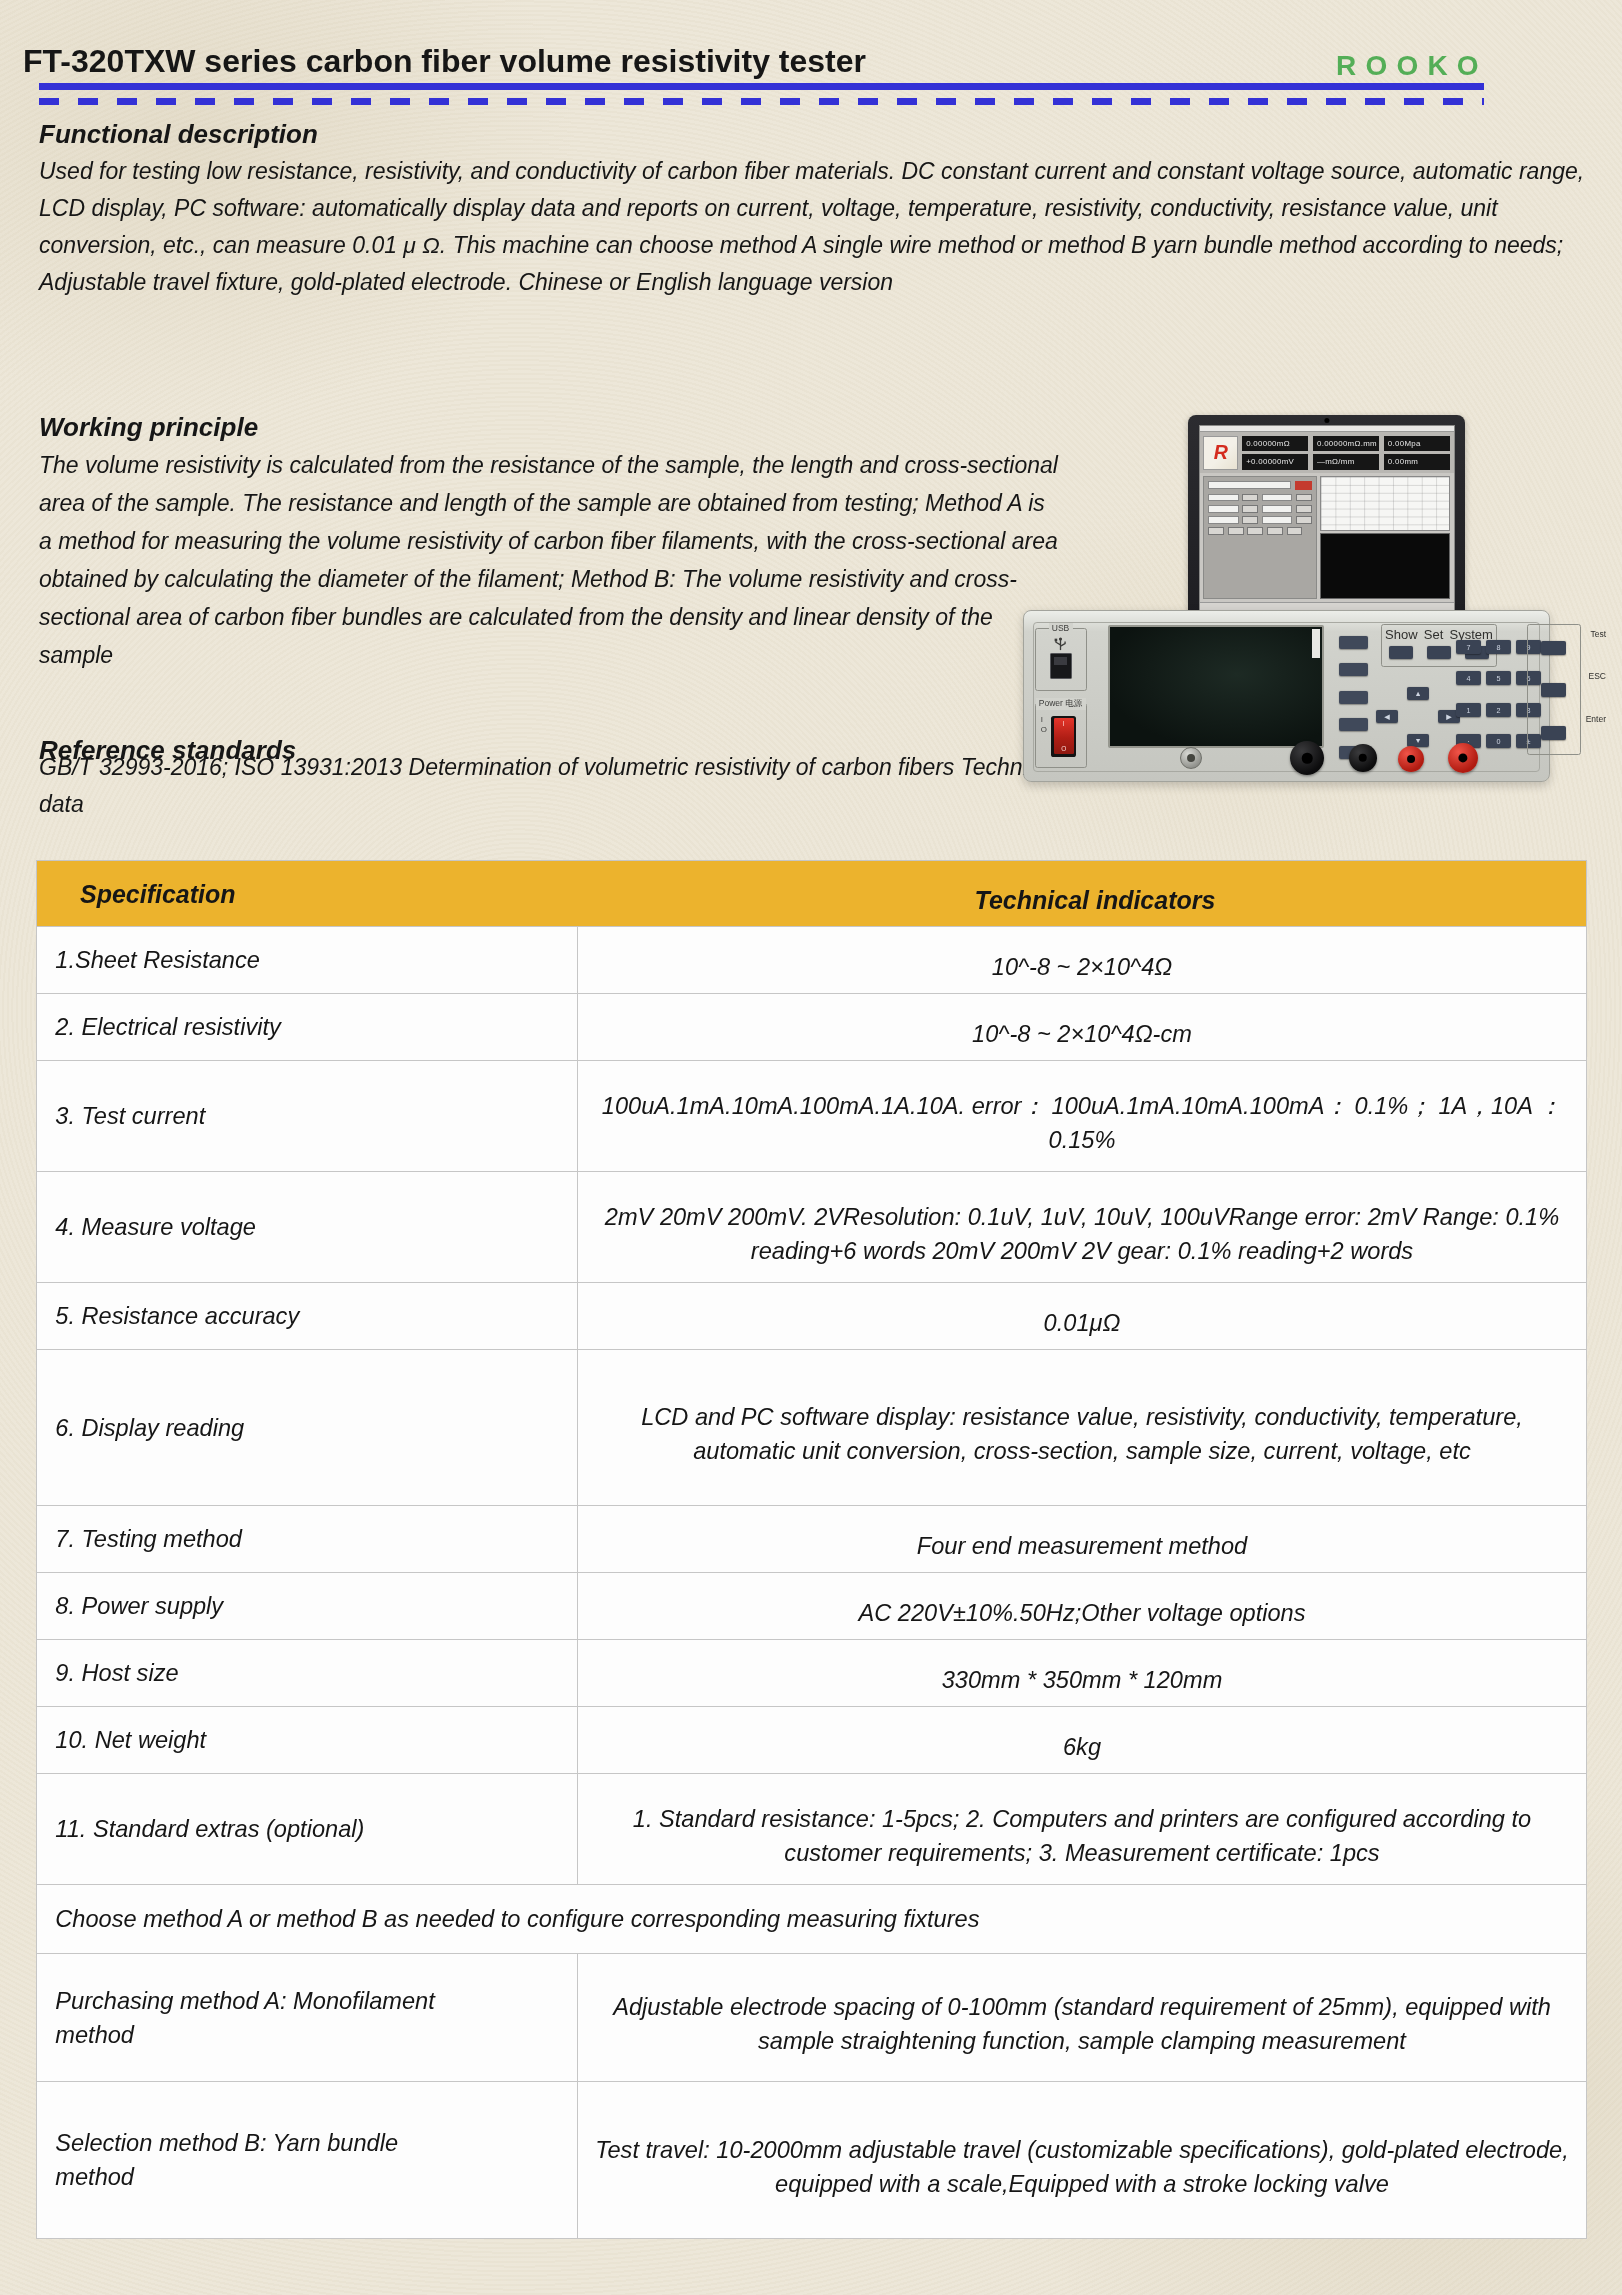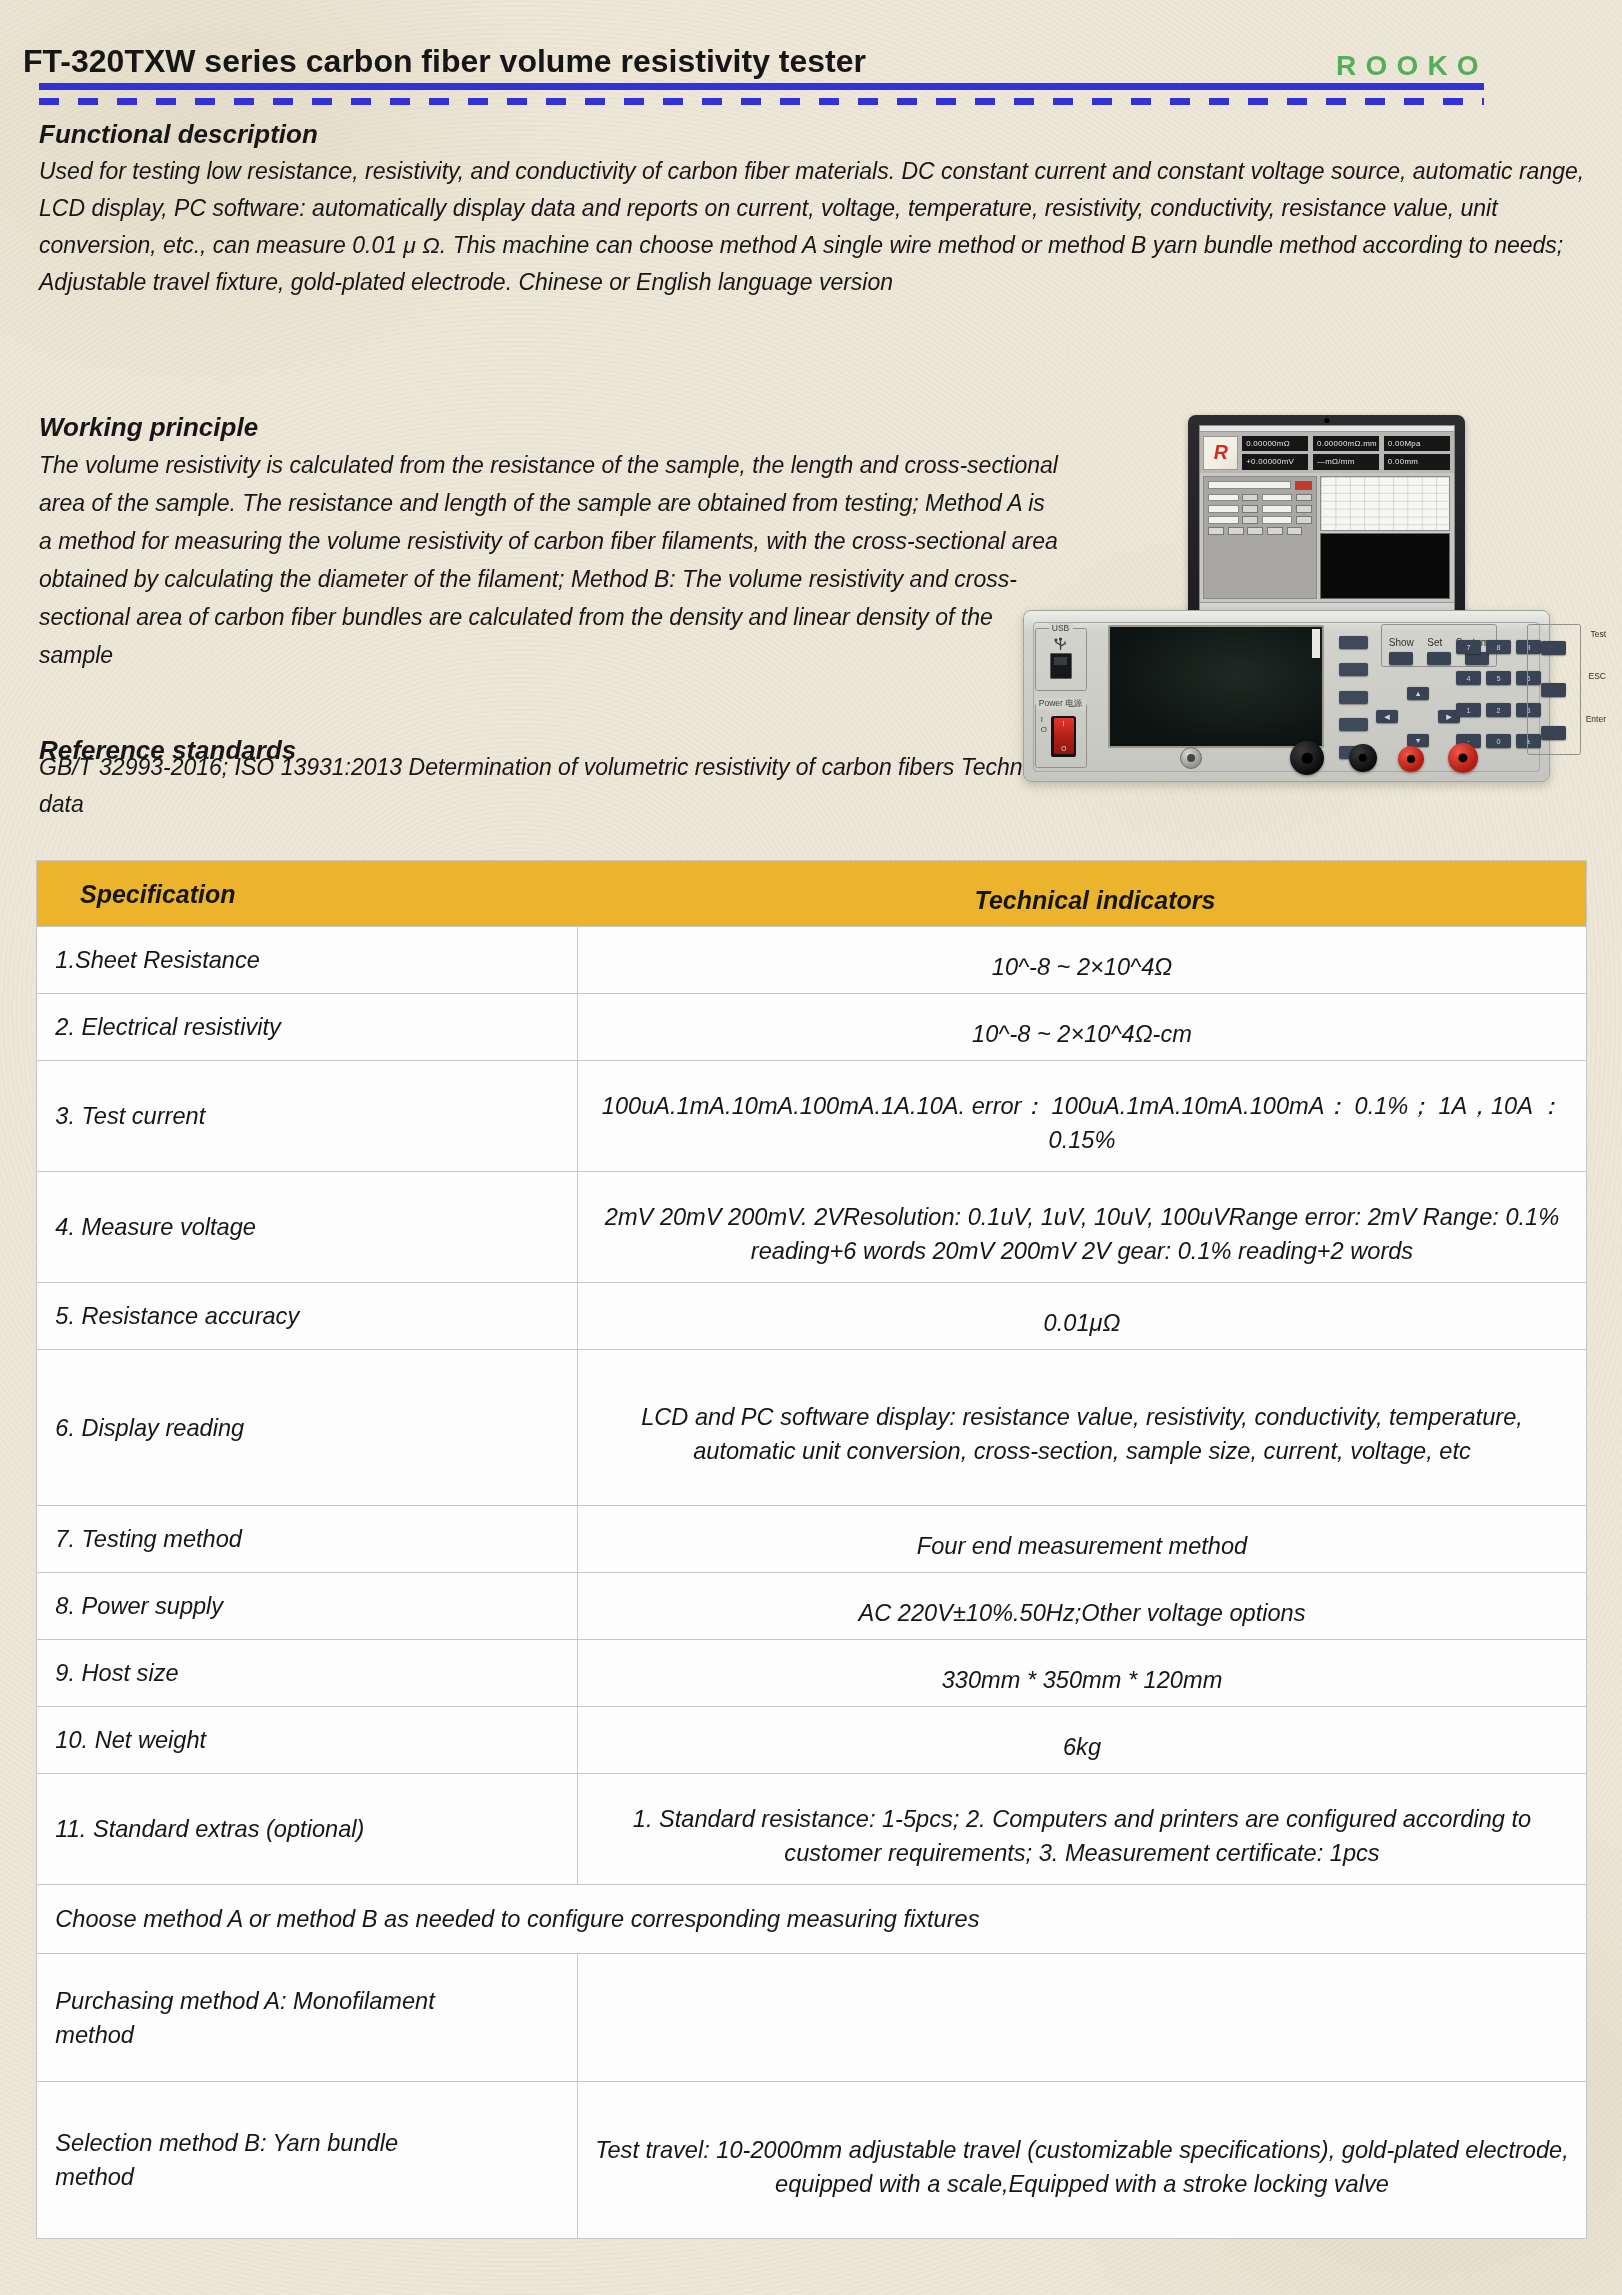--- a/index.html
+++ b/index.html
@@ -92,21 +92,21 @@
   .pwr-grp{left:10.5px;top:92px;width:52px;height:65px;}
   .pwr-marks{position:absolute;left:5.2px;top:10.5px;font-size:7.9px;color:#3c3c3a;line-height:10.5px;}
   .rocker{position:absolute;left:15.7px;top:11.8px;width:25px;height:41px;background:#131313;border-radius:2.6px;padding:2.6px;}
   .rocker-red{width:100%;height:100%;background:linear-gradient(#e4352a,#b01e15 55%,#8f1810);border-radius:1.3px;
     display:flex;flex-direction:column;align-items:center;justify-content:space-between;color:#fbd9d4;font-size:6.5px;padding:2px 0;}
   .lcd{position:absolute;left:84px;top:14.4px;width:216px;height:123px;border:2.6px solid #96978f;border-radius:2px;
     background:radial-gradient(ellipse at 60% 40%, #1d2a24, #0c1310 75%);}
   .lcd-strip{position:absolute;right:2px;top:2px;width:7.9px;height:29px;background:#e8e8e4;}
   .softkey{position:absolute;left:315px;width:29px;height:13px;background:#40495a;border-radius:2px;box-shadow:0 0.7px 1.3px rgba(0,0,0,.35);}
   .fn-grp{left:357px;top:13px;width:116px;height:43px;}
-  .fn-labels{display:flex;justify-content:space-around;font-size:10px;color:#2f2f2d;margin-top:12px;align-items:center;}
+  .fn-labels{display:flex;justify-content:space-around;font-size:13px;color:#2f2f2d;margin-top:2px;align-items:center;}
   .fn-btns{display:flex;justify-content:space-around;margin-top:3.9px;}
   .kbtn{width:23.6px;height:13px;background:#3a4354;border-radius:2px;box-shadow:0 0.7px 1.3px rgba(0,0,0,.35);
     color:#cfd6e2;font-size:7.2px;display:flex;align-items:center;justify-content:center;font-style:normal;}
   .arrow{position:absolute;width:22px;height:13px;}
   .dig{position:absolute;width:25px;height:14.4px;}
   .rt-label{position:absolute;left:534px;width:48px;text-align:right;font-size:8.5px;color:#2f2f2d;font-style:normal;}
   .rt-btn{position:absolute;left:517px;width:25px;height:14.4px;}
   .rt-box{position:absolute;left:503px;top:13px;width:54px;height:131px;border:0.7px solid #8f9089;border-radius:2.6px;}
   .jack{position:absolute;border-radius:50%;}
   .jack .hole{position:absolute;left:50%;top:50%;transform:translate(-50%,-50%);border-radius:50%;background:#000;}
@@ -377,20 +377,21 @@
       <div class="tcell left">11. Standard extras (optional)</div>
       <div class="tcell right">1. Standard resistance: 1-5pcs; 2. Computers and printers are configured according to customer requirements; 3. Measurement certificate: 1pcs</div>
     </div>
 
     <div class="trow rh-n">
       <div class="tcell full">Choose method A or method B as needed to configure corresponding measuring fixtures</div>
     </div>
 
     <div class="trow mrow rh-a">
       <div class="tcell left">Purchasing method A: Monofilament method</div>
+      <div class="tcell right">Adjustable electrode spacing of 0-100mm (standard requirement of 25mm), equipped with sample straightening function, sample clamping measurement</div>
     </div>
     <div class="trow mrow rh-b">
       <div class="tcell left">Selection method B: Yarn bundle method</div>
       <div class="tcell right">Test travel: 10-2000mm adjustable travel (customizable specifications), gold-plated electrode, equipped with a scale,Equipped with a stroke locking valve</div>
     </div>
   </div>
 
 </div>
 
 

